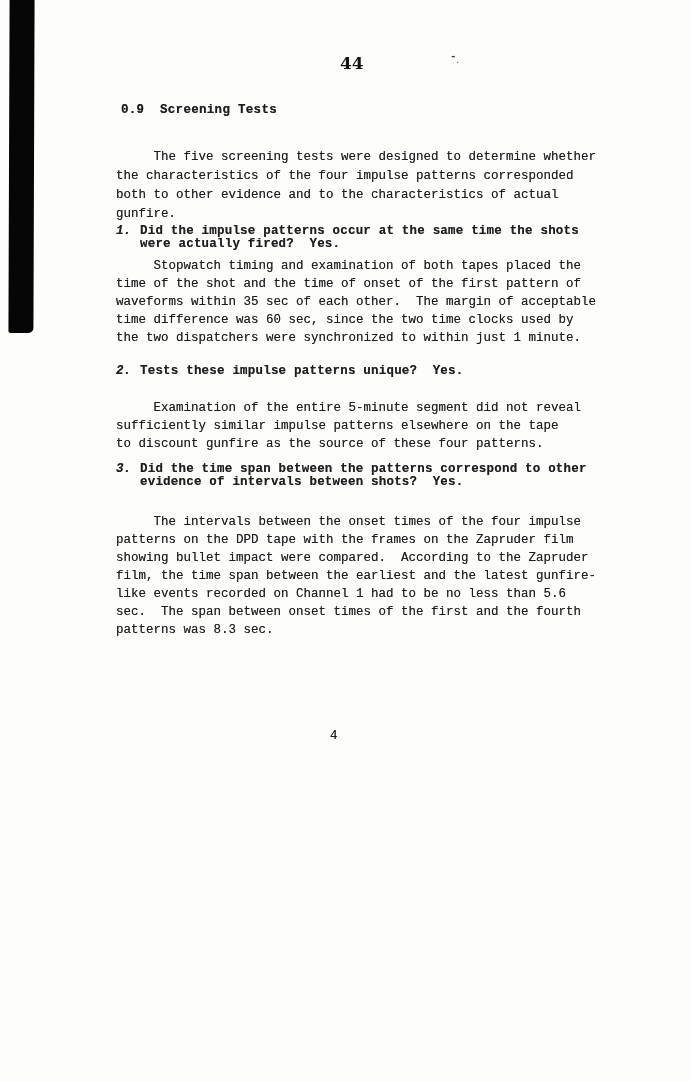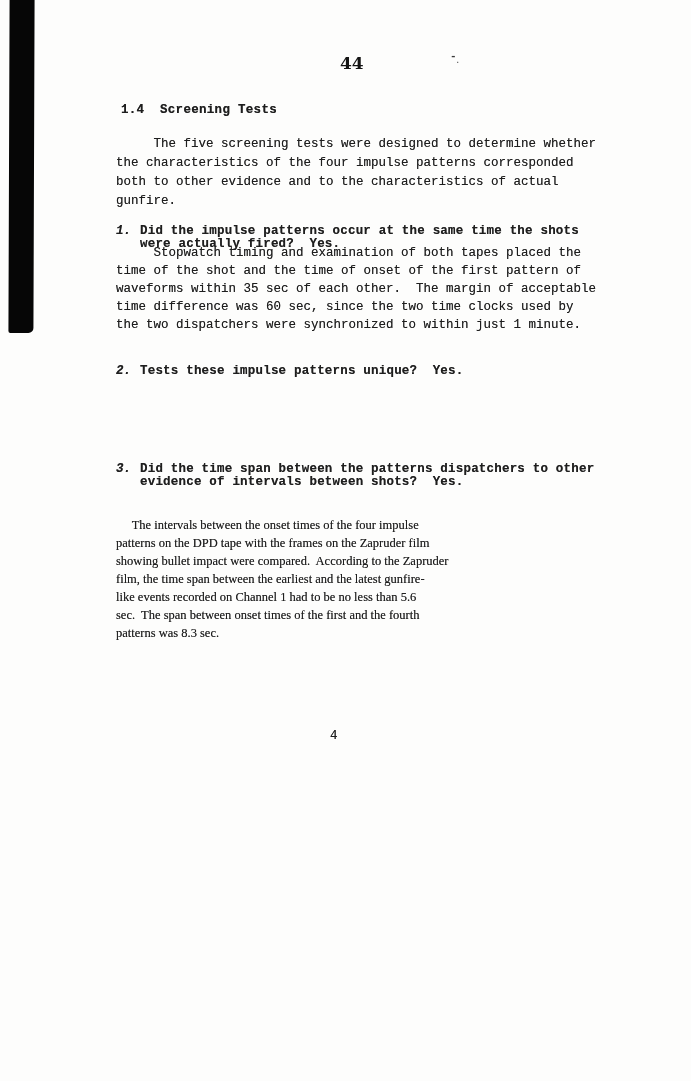--- a/index.html
+++ b/index.html
@@ -68,25 +68,26 @@
   }
 
   .para {
     position: absolute;
     left: 116px;
     width: 500px;
     font-size: 12.5px;
     line-height: 18px;
     white-space: pre-wrap;
     text-shadow: 0 0 0.5px rgba(25,25,25,0.6);
+    margin-top: 13px;
   }
   .para.intro { top: 135px; line-height: 19px; }
   .para.ans1  { top: 244px; }
   .para.ans2  { top: 386px; }
-  .para.ans3  { top: 516px; font-family: Liberation Serif, serif; }
+  .para.ans3  { top: 500px; }
 
   .q-item {
     position: absolute;
     left: 116px;
     width: 510px;
     display: flex;
     align-items: flex-start;
     font-size: 12.5px;
     line-height: 13px;
     text-shadow: 0 0 0.5px rgba(25,25,25,0.6);
@@ -120,21 +121,21 @@
 <body>
 
 <div class="page">
 
   <div class="scan-bar"></div>
 
   <div class="pn-top">44</div>
   <div class="mark-dash">-</div>
   <div class="mark-dot">.</div>
 
-  <div class="heading">1.4  Screening Tests</div>
+  <div class="heading">0.9  Screening Tests</div>
 
   <div class="para intro">     The five screening tests were designed to determine whether
 the characteristics of the four impulse patterns corresponded
 both to other evidence and to the characteristics of actual
 gunfire.</div>
 
   <div class="q-item q1">
     <span class="q-num">1.</span>
     <span class="q-text">Did the impulse patterns occur at the same time the shots
 were actually fired?  Yes.</span>
@@ -142,24 +143,27 @@
   <div class="para ans1">     Stopwatch timing and examination of both tapes placed the
 time of the shot and the time of onset of the first pattern of
 waveforms within 35 sec of each other.  The margin of acceptable
 time difference was 60 sec, since the two time clocks used by
 the two dispatchers were synchronized to within just 1 minute.</div>
 
   <div class="q-item q2">
     <span class="q-num">2.</span>
     <span class="q-text">Tests these impulse patterns unique?  Yes.</span>
   </div>
+  <div class="para ans2">     Examination of the entire 5-minute segment did not reveal
+sufficiently similar impulse patterns elsewhere on the tape
+to discount gunfire as the source of these four patterns.</div>
 
   <div class="q-item q3">
     <span class="q-num">3.</span>
-    <span class="q-text">Did the time span between the patterns dispatchers to other
+    <span class="q-text">Did the time span between the patterns correspond to other
 evidence of intervals between shots?  Yes.</span>
   </div>
   <div class="para ans3">     The intervals between the onset times of the four impulse
 patterns on the DPD tape with the frames on the Zapruder film
 showing bullet impact were compared.  According to the Zapruder
 film, the time span between the earliest and the latest gunfire-
 like events recorded on Channel 1 had to be no less than 5.6
 sec.  The span between onset times of the first and the fourth
 patterns was 8.3 sec.</div>
 

